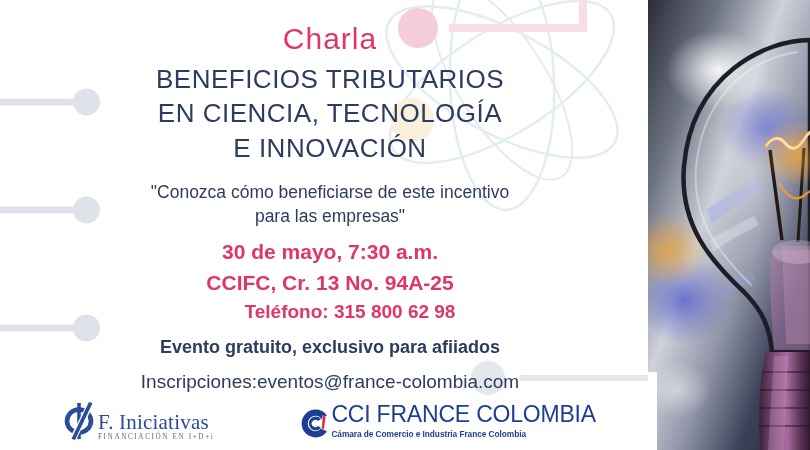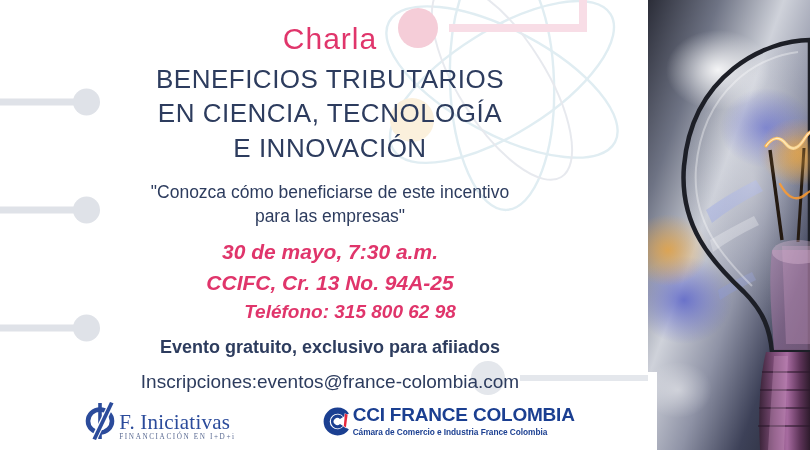--- a/index.html
+++ b/index.html
@@ -104,21 +104,20 @@
     color:#2d3c5e;
     line-height:1.35;
     font-weight:400;
     white-space:pre-line;
   }
   .hl {
     font-size:21px;
     font-weight:bold;
     color:#e0356b;
     line-height:1.45;
-    font-style:italic;
   }
   .hl.first { margin-top:9px; }
   .phone { font-size:19px;padding-left:40px; }
   .free {
     margin-top:11px;
     font-size:18px;
     font-weight:bold;
     color:#2d3c5e;
   }
   .mail {
@@ -146,21 +145,21 @@
   }
   .fi-tag {
     font-family:"Liberation Serif", serif;
     font-size:7.2px; color:#5a6a92;
     letter-spacing:1.6px; margin-top:1px;
   }
 
   .cci-mark { width:31px; height:31px; flex:0 0 auto; }
   .cci-text { text-align:left; line-height:1; }
   .cci-name {
-    font-size:19px; font-weight:bold; color:#1b3f91;
+    font-size:23px; font-weight:normal; color:#1b3f91;
     letter-spacing:-.2px;
   }
   .cci-tag {
     font-size:8.3px; font-weight:bold; color:#1b3f91;
     margin-top:4px; letter-spacing:-.05px;
   }
 
   
   .photo {
     position:absolute; right:0; top:0;

